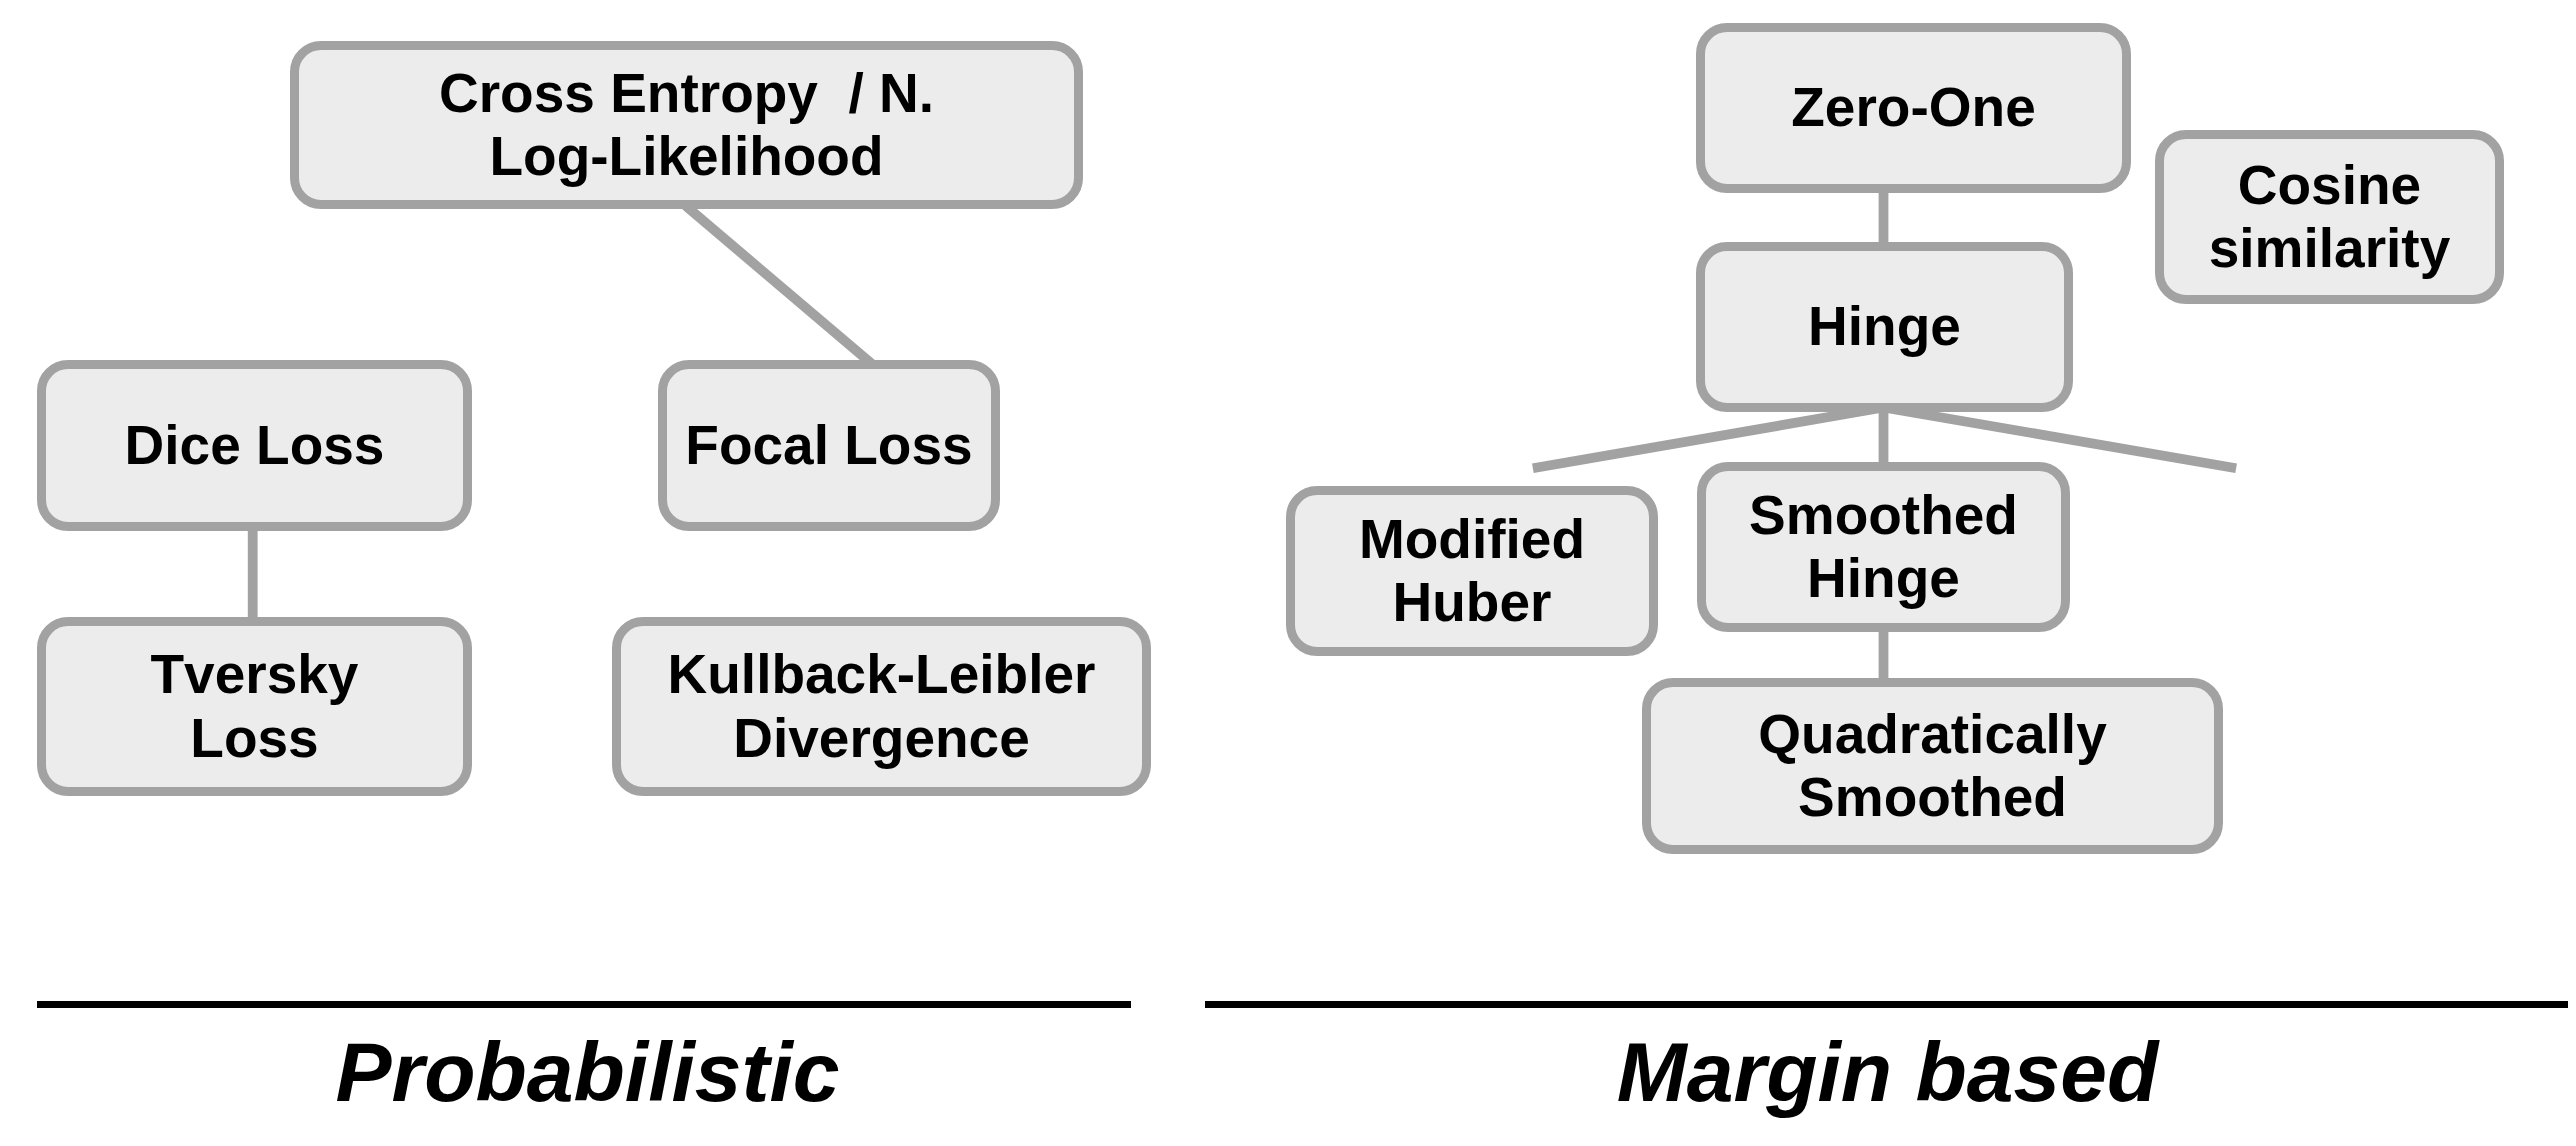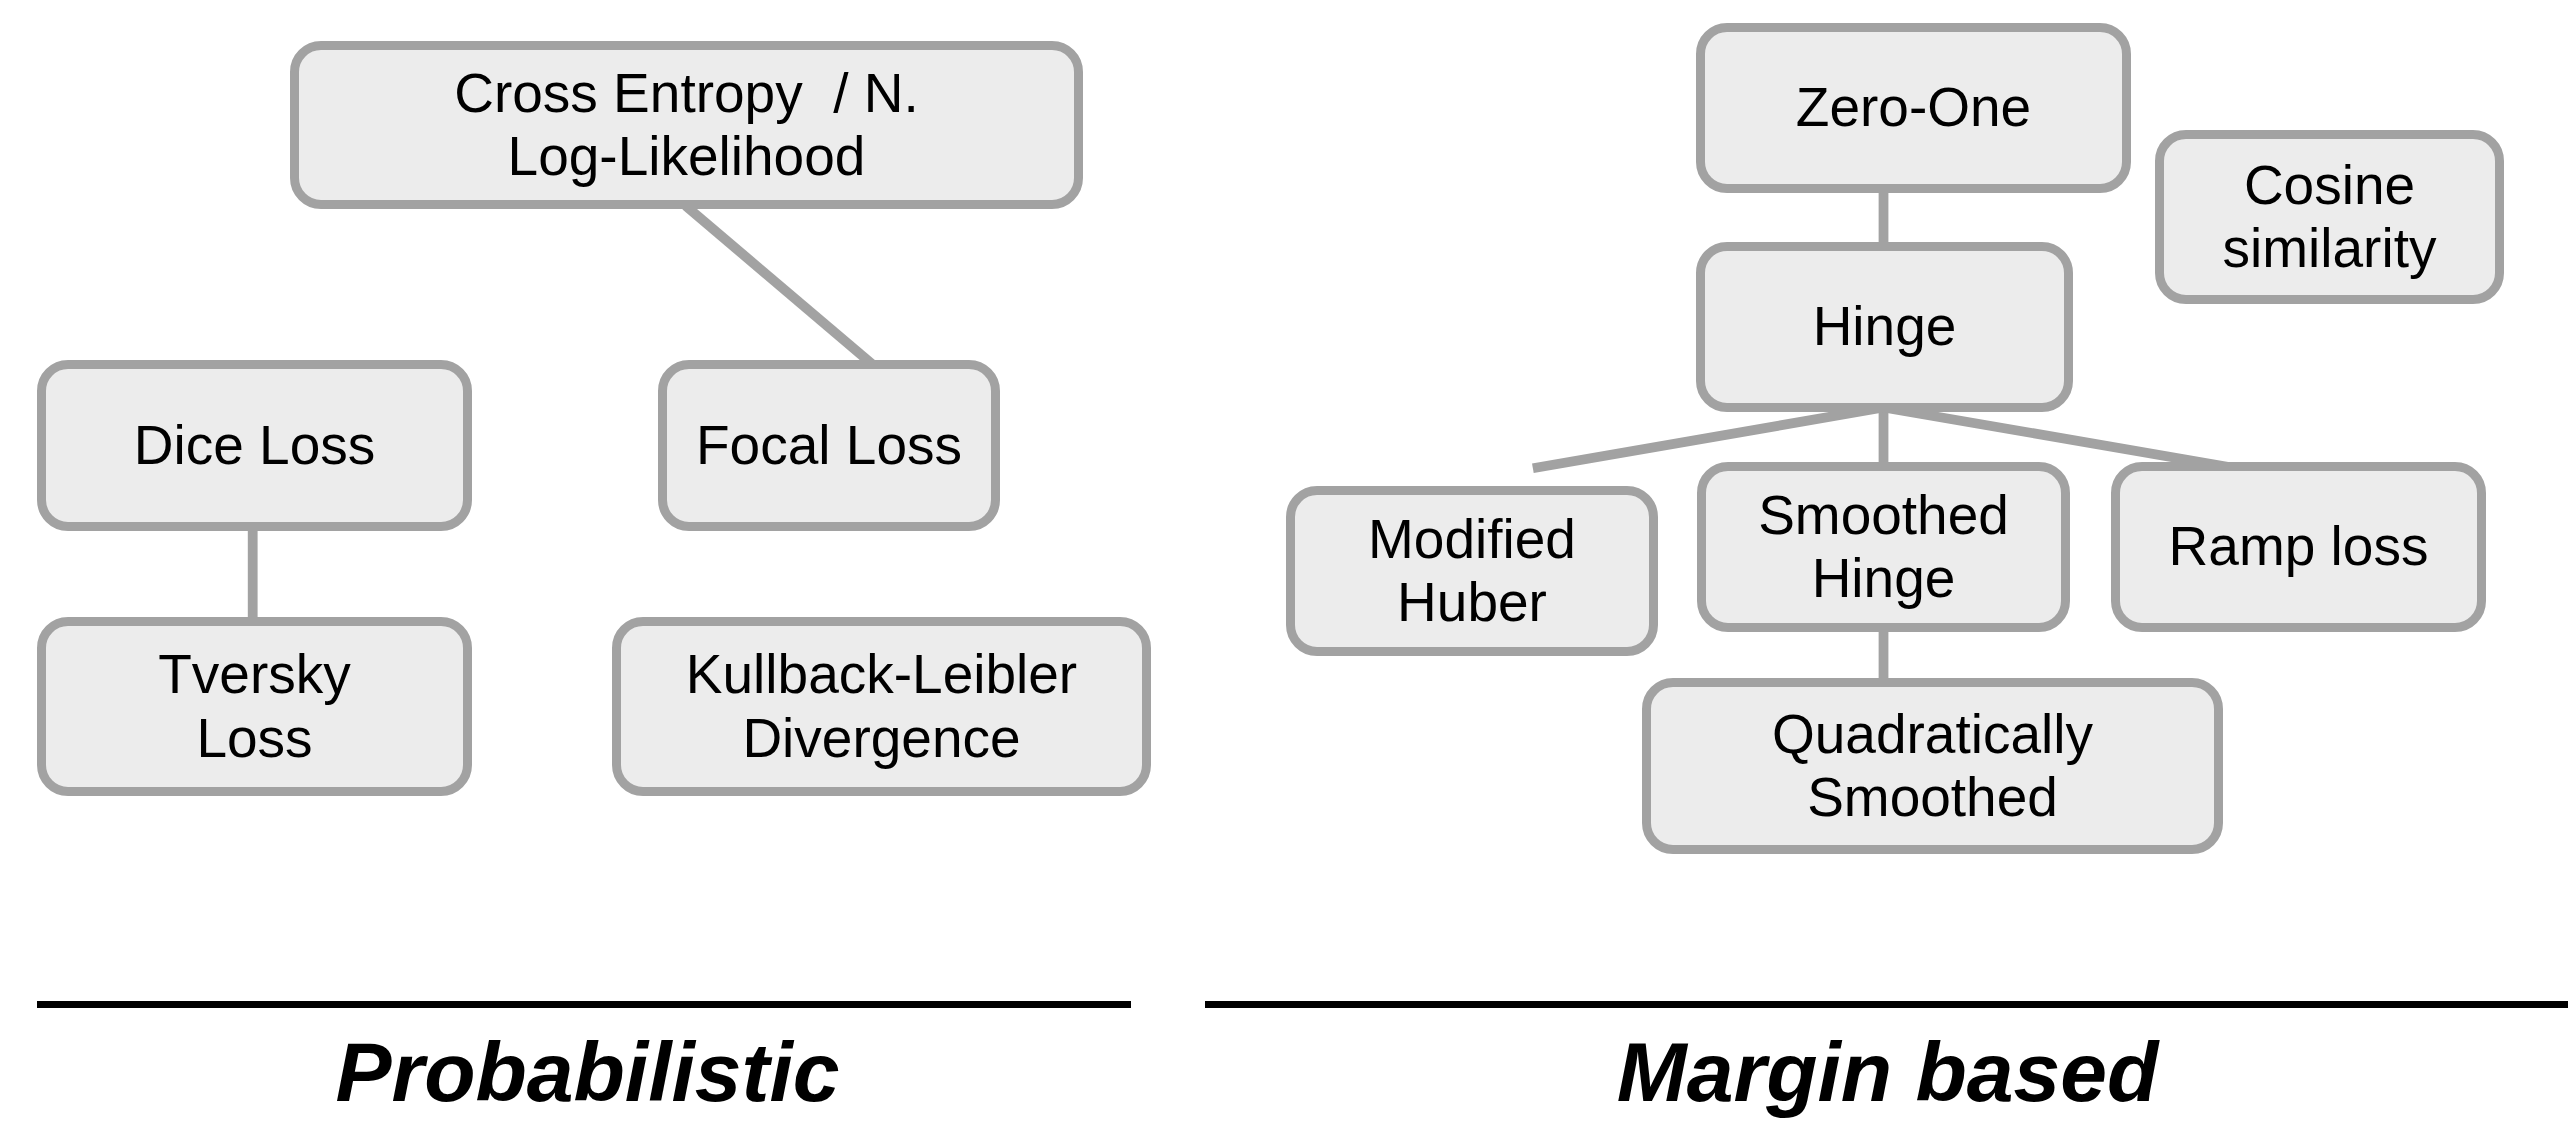--- a/index.html
+++ b/index.html
@@ -27,21 +27,21 @@
   .node {
     position: absolute;
     box-sizing: border-box;
     background: #ececec;
     border: 9.8px solid #a2a2a2;
     border-radius: 31px;
     display: flex;
     align-items: center;
     justify-content: center;
     text-align: center;
-    font-weight: normal;
+    font-weight: bold;
     font-size: 55px;
     line-height: 1.15;
     color: #000000;
     white-space: pre-wrap;
   }
   .underline {
     position: absolute;
     height: 6.9px;
     background: #000000;
   }
@@ -90,21 +90,20 @@
 similarity</div>
 
   <div class="node" style="left:1696px; top:242px; width:377px; height:170px;">Hinge</div>
 
   <div class="node" style="left:1286px; top:462px; width:372px; height:170px;margin-top:24px;">Modified
 Huber</div>
 
   <div class="node" style="left:1697px; top:462px; width:373px; height:170px;">Smoothed
 Hinge</div>
 
-  <div class="node" style="left:2111px; top:462px; width:375px; height:170px;">Ramp loss</div>
 
   <div class="node" style="left:1642px; top:678px; width:581px; height:176px;">Quadratically
 Smoothed</div>
 
   <div class="underline" style="left:37px; top:1001px; width:1094px;"></div>
   <div class="underline" style="left:1205px; top:1001px; width:1363px;"></div>
 
   <div class="category-label" style="left:186px; top:1026px;text-align:center;">Probabilistic</div>
 
   <div class="category-label" style="left:1486px; top:1026px;">Margin based</div>

